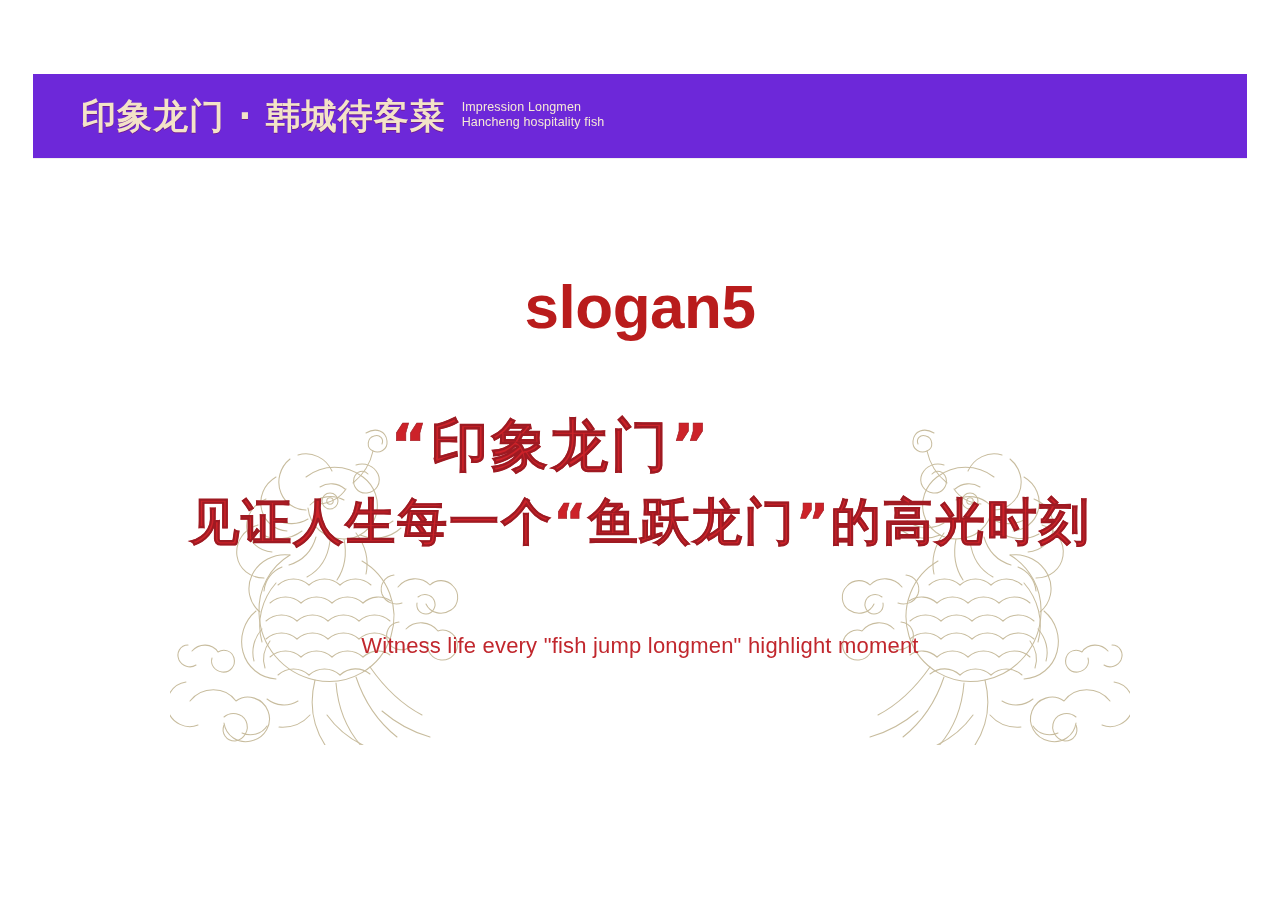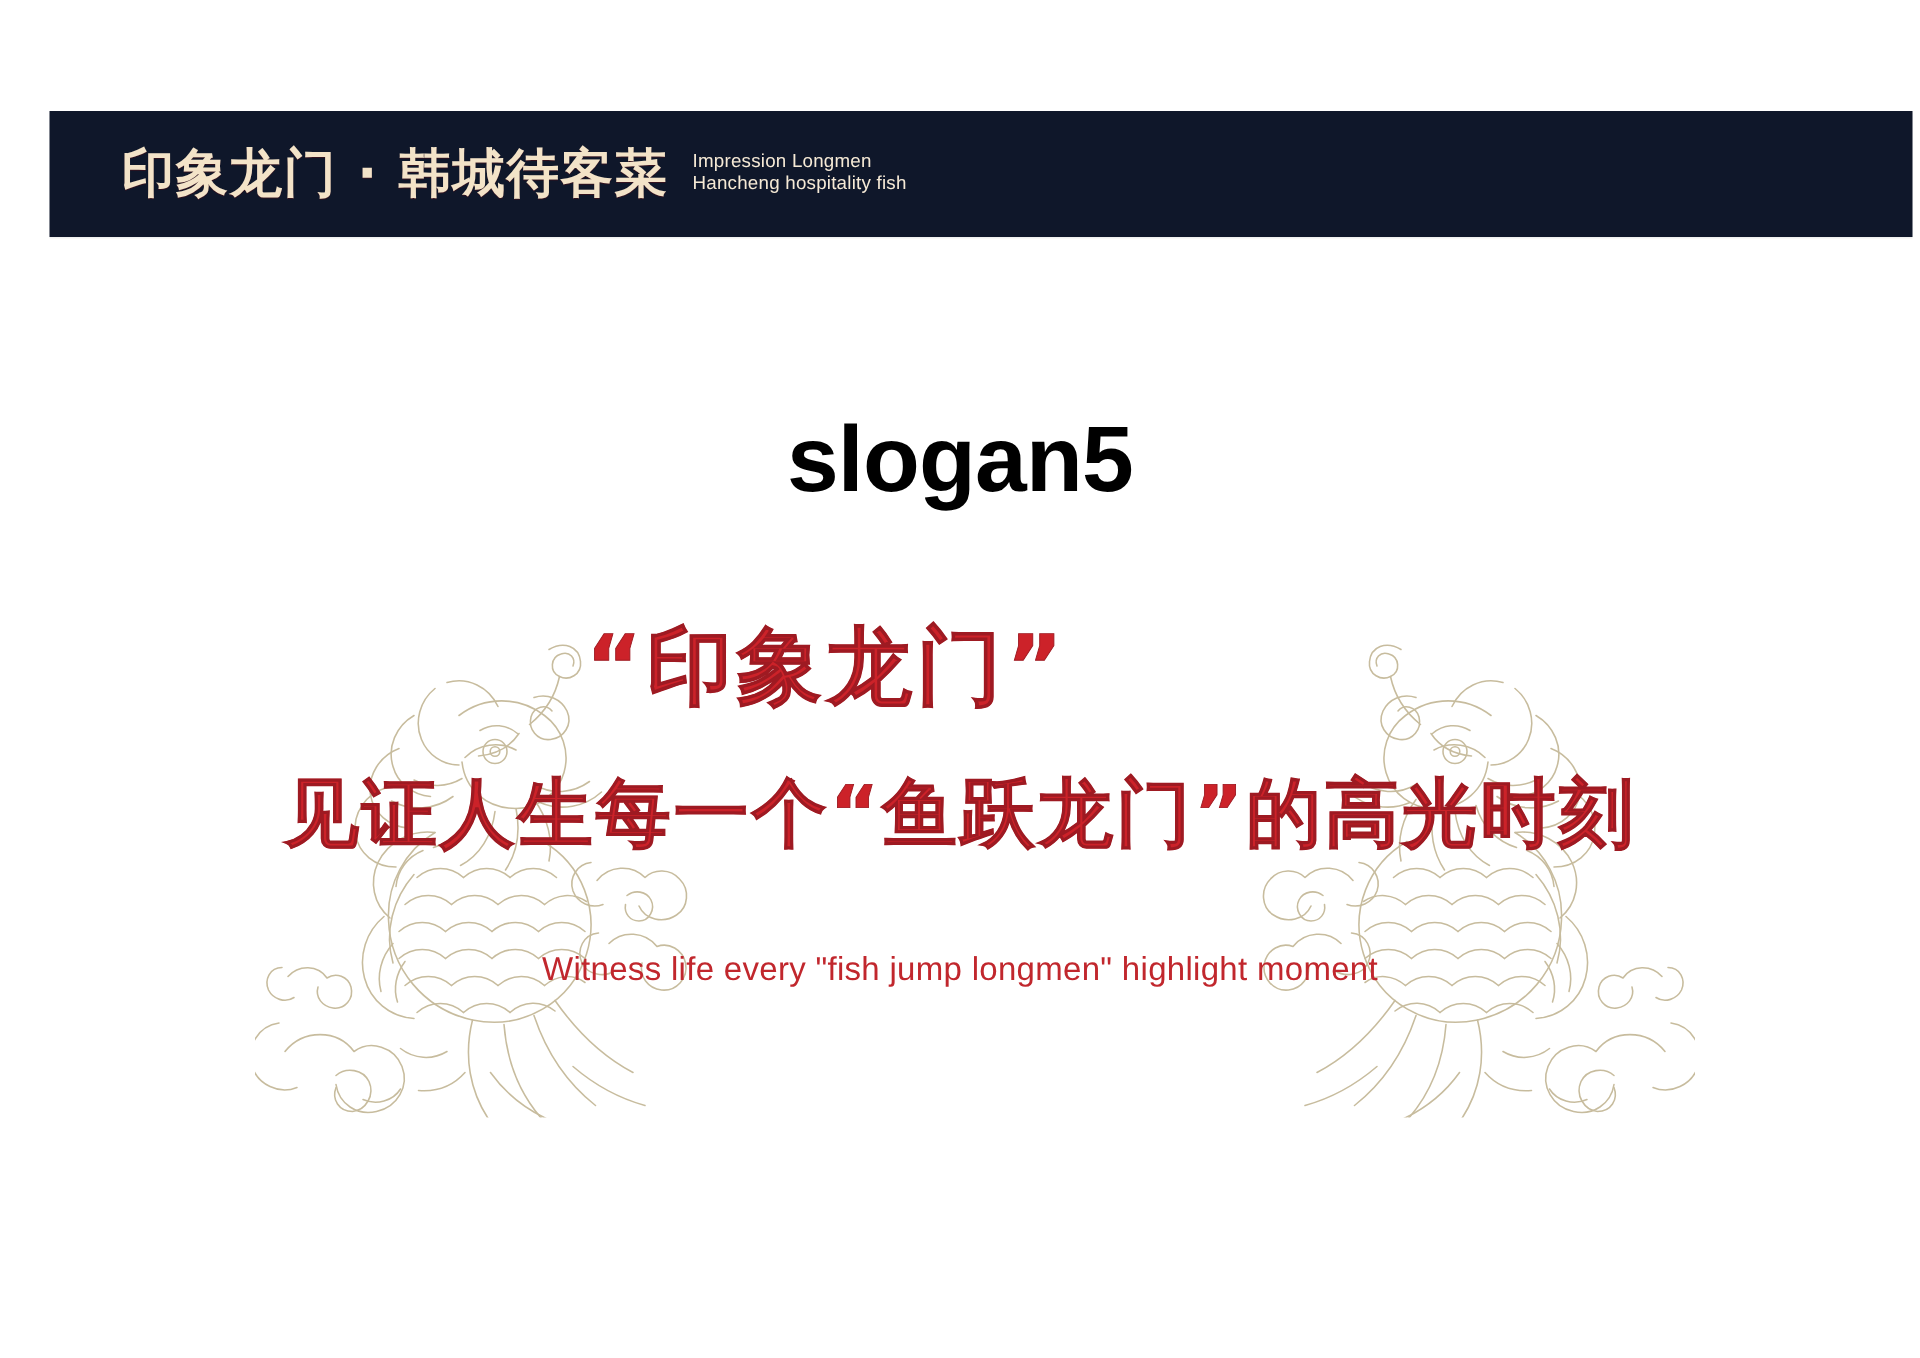--- a/index.html
+++ b/index.html
@@ -122,41 +122,40 @@
   #headline-line2 {
     position: absolute;
     top: 494px;
     width: 1280px;
     color: #cc2229;
     font-size: 50px;
     font-weight: bold;
     line-height: 1.15;
     letter-spacing: 2px;
     font-family: "DejaVu Sans", "Liberation Sans", sans-serif;
-    margin-top: 20px;
     -webkit-text-stroke: 0.6px #9e1a22;
   }
   #subtitle-en {
     position: absolute;
     top: 633px;
     width: 1280px;
     color: #c1272d;
     font-size: 22px;
     line-height: 1.2;
     letter-spacing: 0.2px;
     font-weight: normal;
     font-family: "Liberation Sans", "DejaVu Sans", sans-serif;
   }
 </style>
 </head>
 <body>
 
 <div id="slide" style="background: rgb(255, 255, 255);">
 
-  <div id="header-band" style="background: #0f172a; padding-left: 28px;">
+  <div id="header-band" style="background: #6d28d9;">
     <div id="brand-lockup">
       <div id="brand-cn" style="color: rgb(243, 227, 200);">印象龙门 · 韩城待客菜</div>
       <div id="brand-en">
         <span>Impression Longmen</span>
         <span>Hancheng hospitality fish</span>
       </div>
     </div>
   </div>
 
   <div class="dragon" id="dragon-left">
@@ -318,19 +317,19 @@
       <path d="M20 286 c12 -15 35 -15 46 0 c11 -8 27 -3 32 10 c5 13 -3 27 -17 30 c-13 3 -25 -5 -27 -18" stroke="#c5b999"></path>
       <path d="M28 310 c-12 5 -26 -2 -30 -14 c-4 -13 4 -27 18 -29" stroke="#c5b999"></path>
       <path d="M54 302 c7 -6 18 -4 22 4 c4 9 -2 19 -11 20 c-9 0 -14 -8 -11 -16" stroke="#c5b999"></path>
       <path d="M72 318 c9 4 20 1 25 -7" stroke="#c5b999"></path>
       <path d="M128 286 c-10 6 -22 5 -31 -2" stroke="#c5b999"></path>
       <path d="M140 300 c-8 9 -19 13 -31 12" stroke="#c5b999"></path>
     </svg>
   </div>
 
   <div id="slogan-block">
-    <div id="slogan-label" style="color: #000000;">slogan5</div>
+    <div id="slogan-label" style="color: #b91c1c;">slogan5</div>
     <div id="headline-line1" style="color: rgb(204, 34, 41);">“印象龙门”</div>
     <div id="headline-line2" style="color: rgb(204, 34, 41);">见证人生每一个“鱼跃龙门”的高光时刻</div>
     <div id="subtitle-en">Witness life every "fish jump longmen" highlight moment</div>
   </div>
 
 </div>
 
 </body></html>

